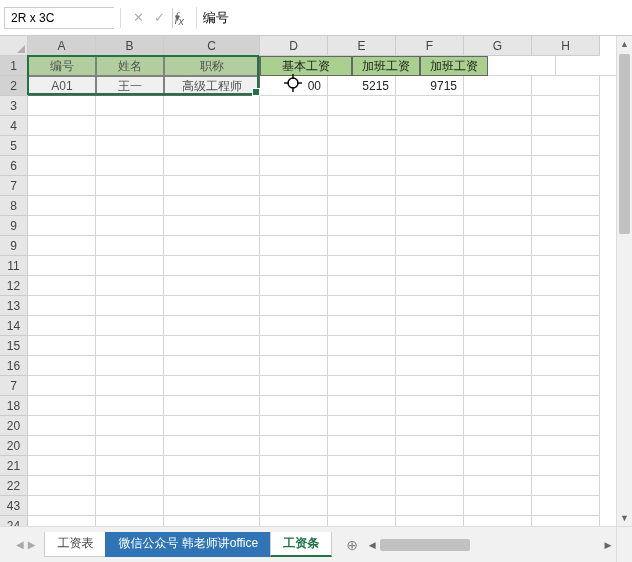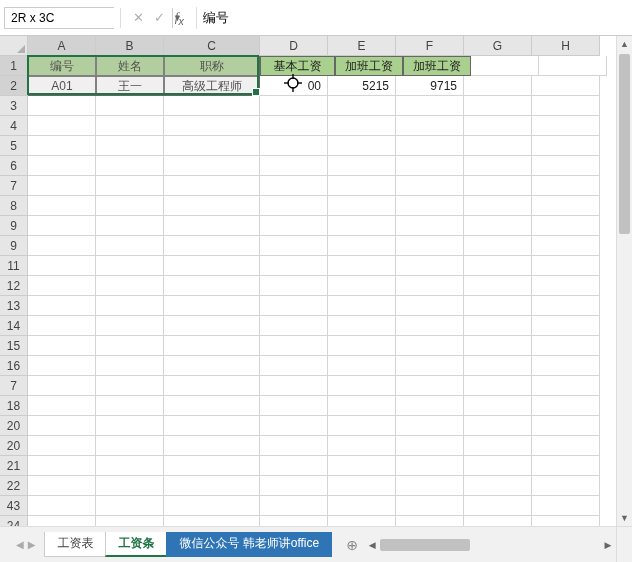--- a/index.html
+++ b/index.html
@@ -127,21 +127,21 @@
         <line x1="9" y1="0" x2="9" y2="5" stroke="#000" stroke-width="1.4"></line>
         <line x1="9" y1="13" x2="9" y2="18" stroke="#000" stroke-width="1.4"></line>
         <line x1="0" y1="9" x2="5" y2="9" stroke="#000" stroke-width="1.4"></line>
         <line x1="13" y1="9" x2="18" y2="9" stroke="#000" stroke-width="1.4"></line>
       </svg>
     </div>
   <div class="row">
         <div class="cell hdr bb-all" style="width: 68px;">编号</div>
         <div class="cell hdr bb-all" style="width: 68px;">姓名</div>
         <div class="cell hdr bb-all" style="width: 96px;">职称</div>
-        <div class="cell hdr bb-all" style="width: 75px;">基本工资</div>
+        <div class="cell hdr bb-all" style="width: 92px;">基本工资</div>
         <div class="cell hdr bb-all" style="width: 68px;">加班工资</div>
         <div class="cell hdr bb-all" style="width: 68px;">加班工资</div>
         <div class="cell" style="width: 68px;"></div>
         <div class="cell" style="width: 68px;"></div>
       </div>
       <div class="row">
         <div class="cell bb-all" style="width: 68px;">A01</div>
         <div class="cell bb-all" style="width: 68px;">王一</div>
         <div class="cell bb-all" style="width: 96px;">高级工程师</div>
         <div class="cell num" style="width: 68px;">00</div>
@@ -380,22 +380,22 @@
 </div>
 
 <div class="hscroll-area">
   <div class="tabs">
     <div class="tab-nav">
       <span>◀</span>
       <span>▶</span>
     </div>
     <div id="tabList" style="display:flex">
         <div class="tab">工资表</div>
+        <div class="tab blue">微信公众号 韩老师讲office</div>
         <div class="tab active">工资条</div>
-        <div class="tab blue">微信公众号 韩老师讲office</div>
       </div>
     <div class="tab-add">⊕</div>
   </div>
   <div class="hscroll">
     <div class="arr">◀</div>
     <div class="track">
       <div class="thumb"></div>
     </div>
     <div class="arr">▶</div>
   </div>

